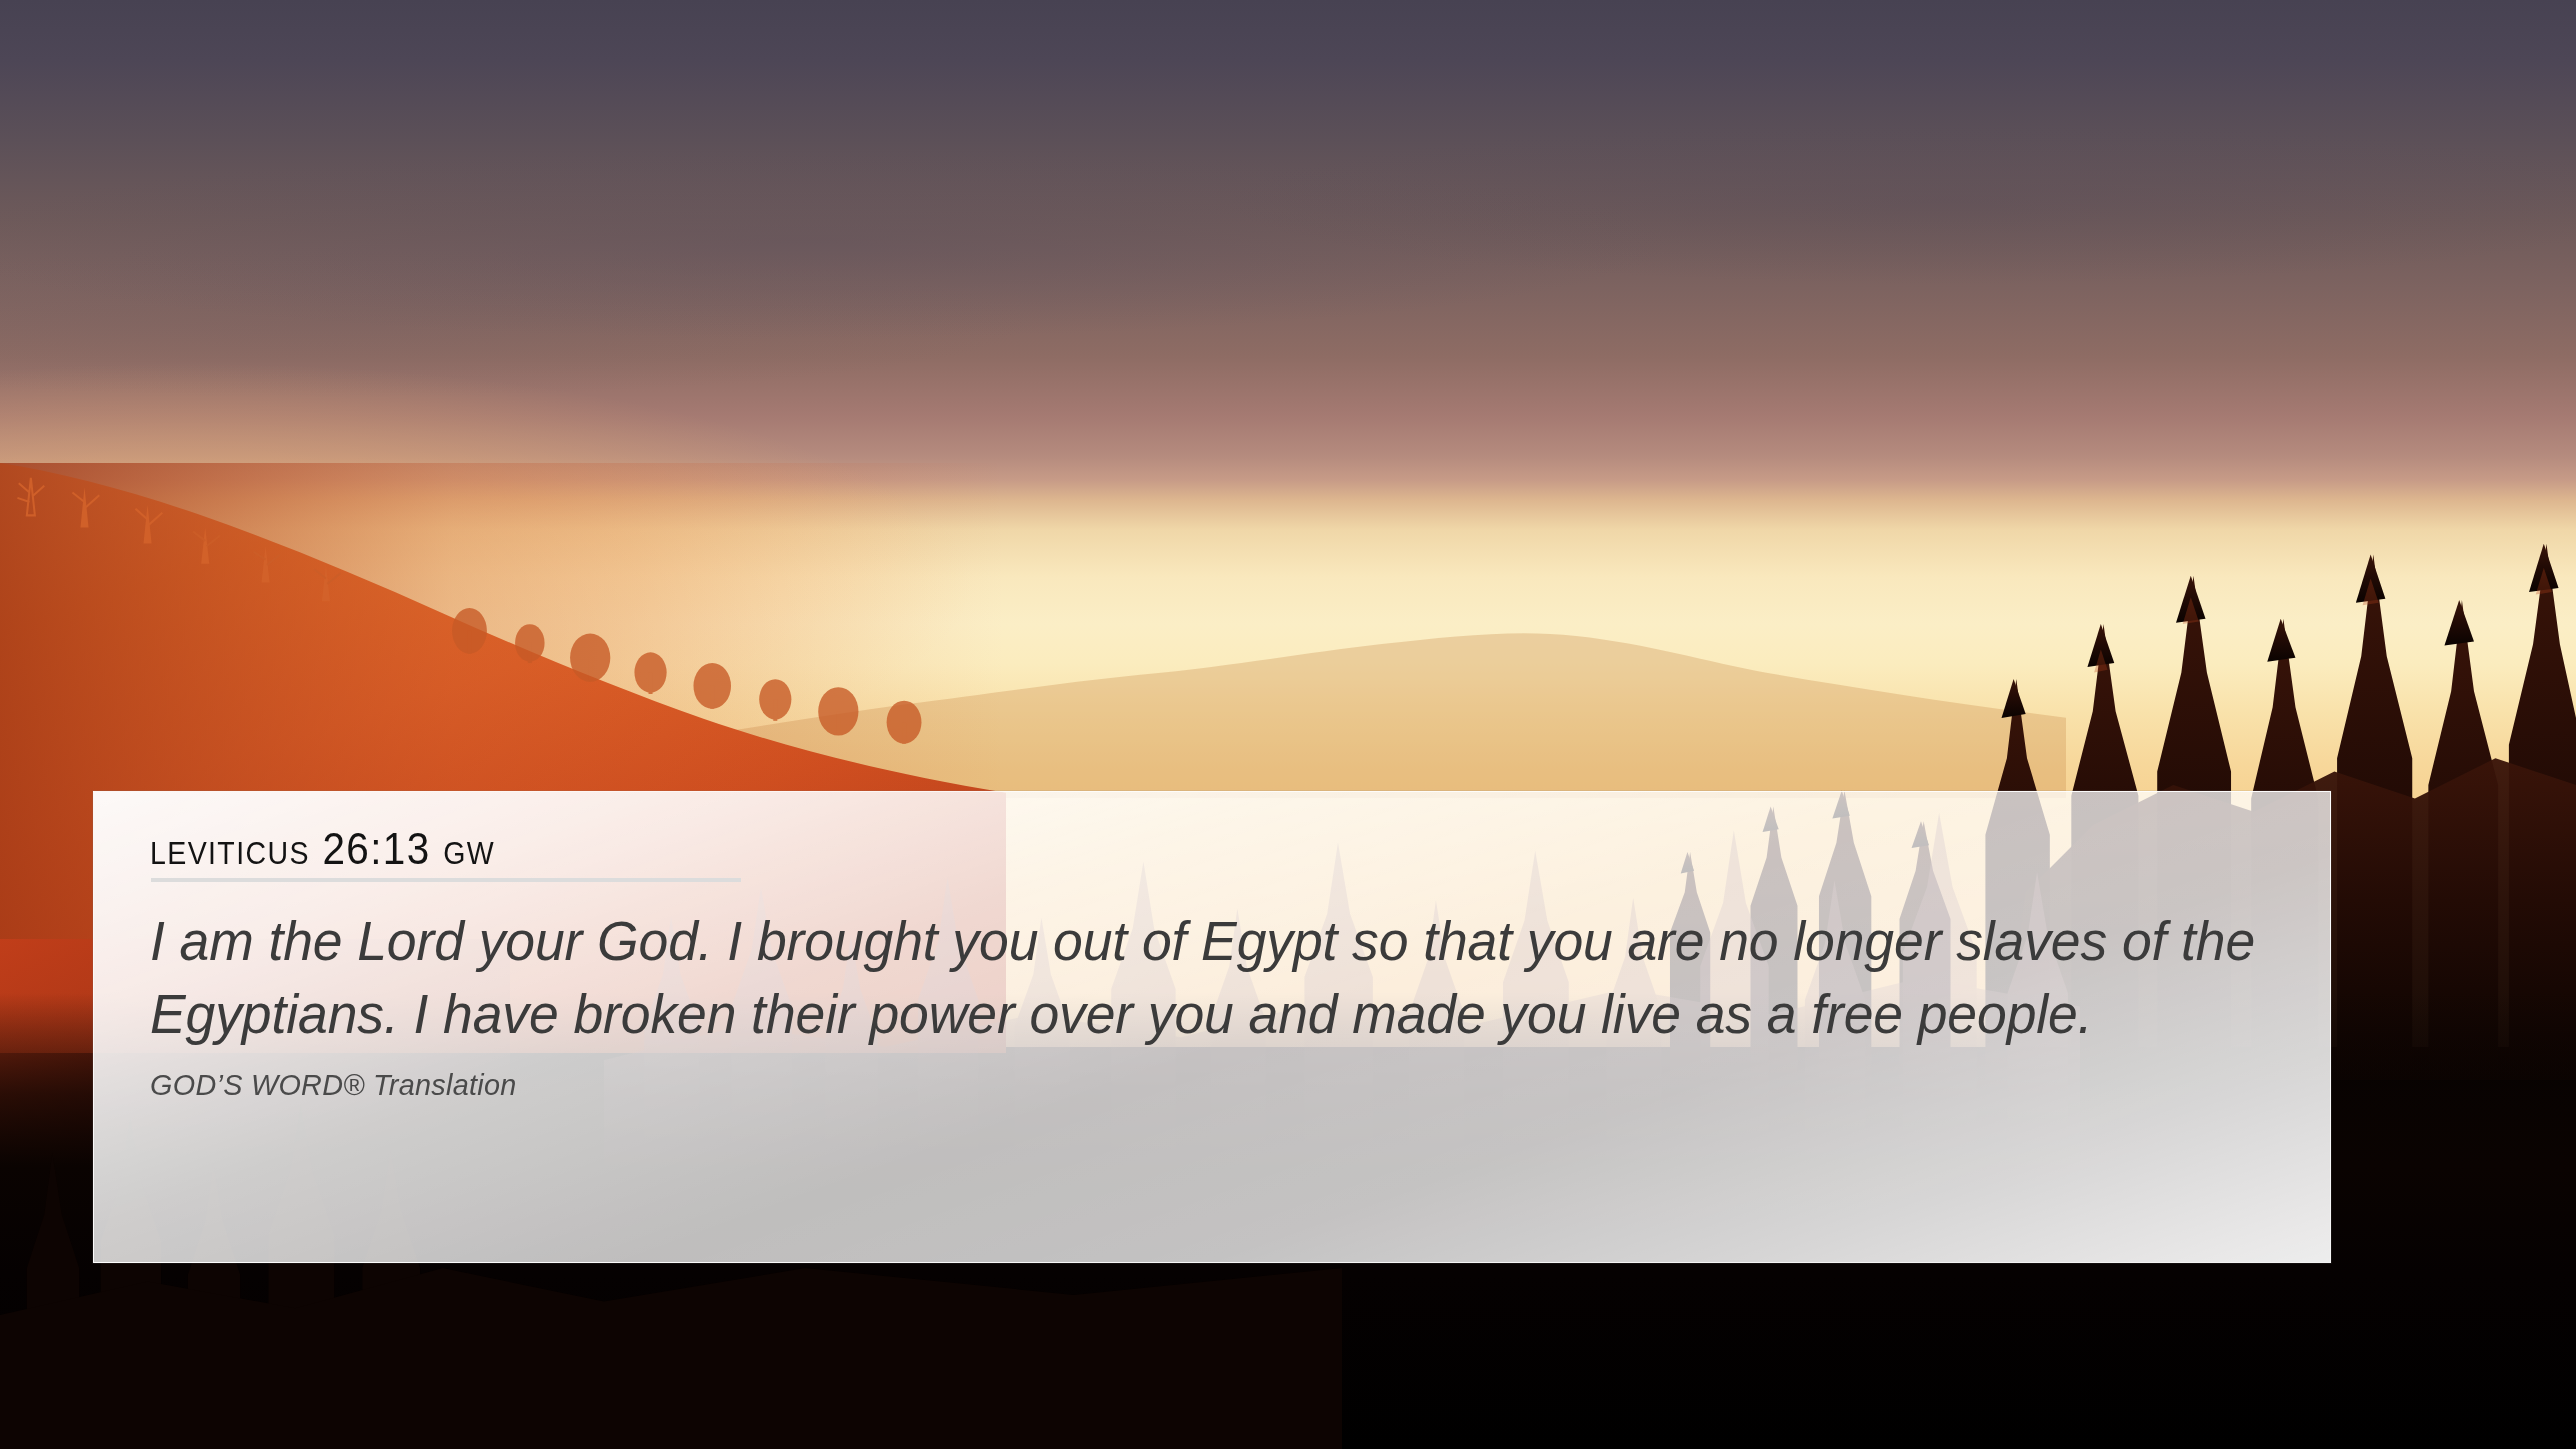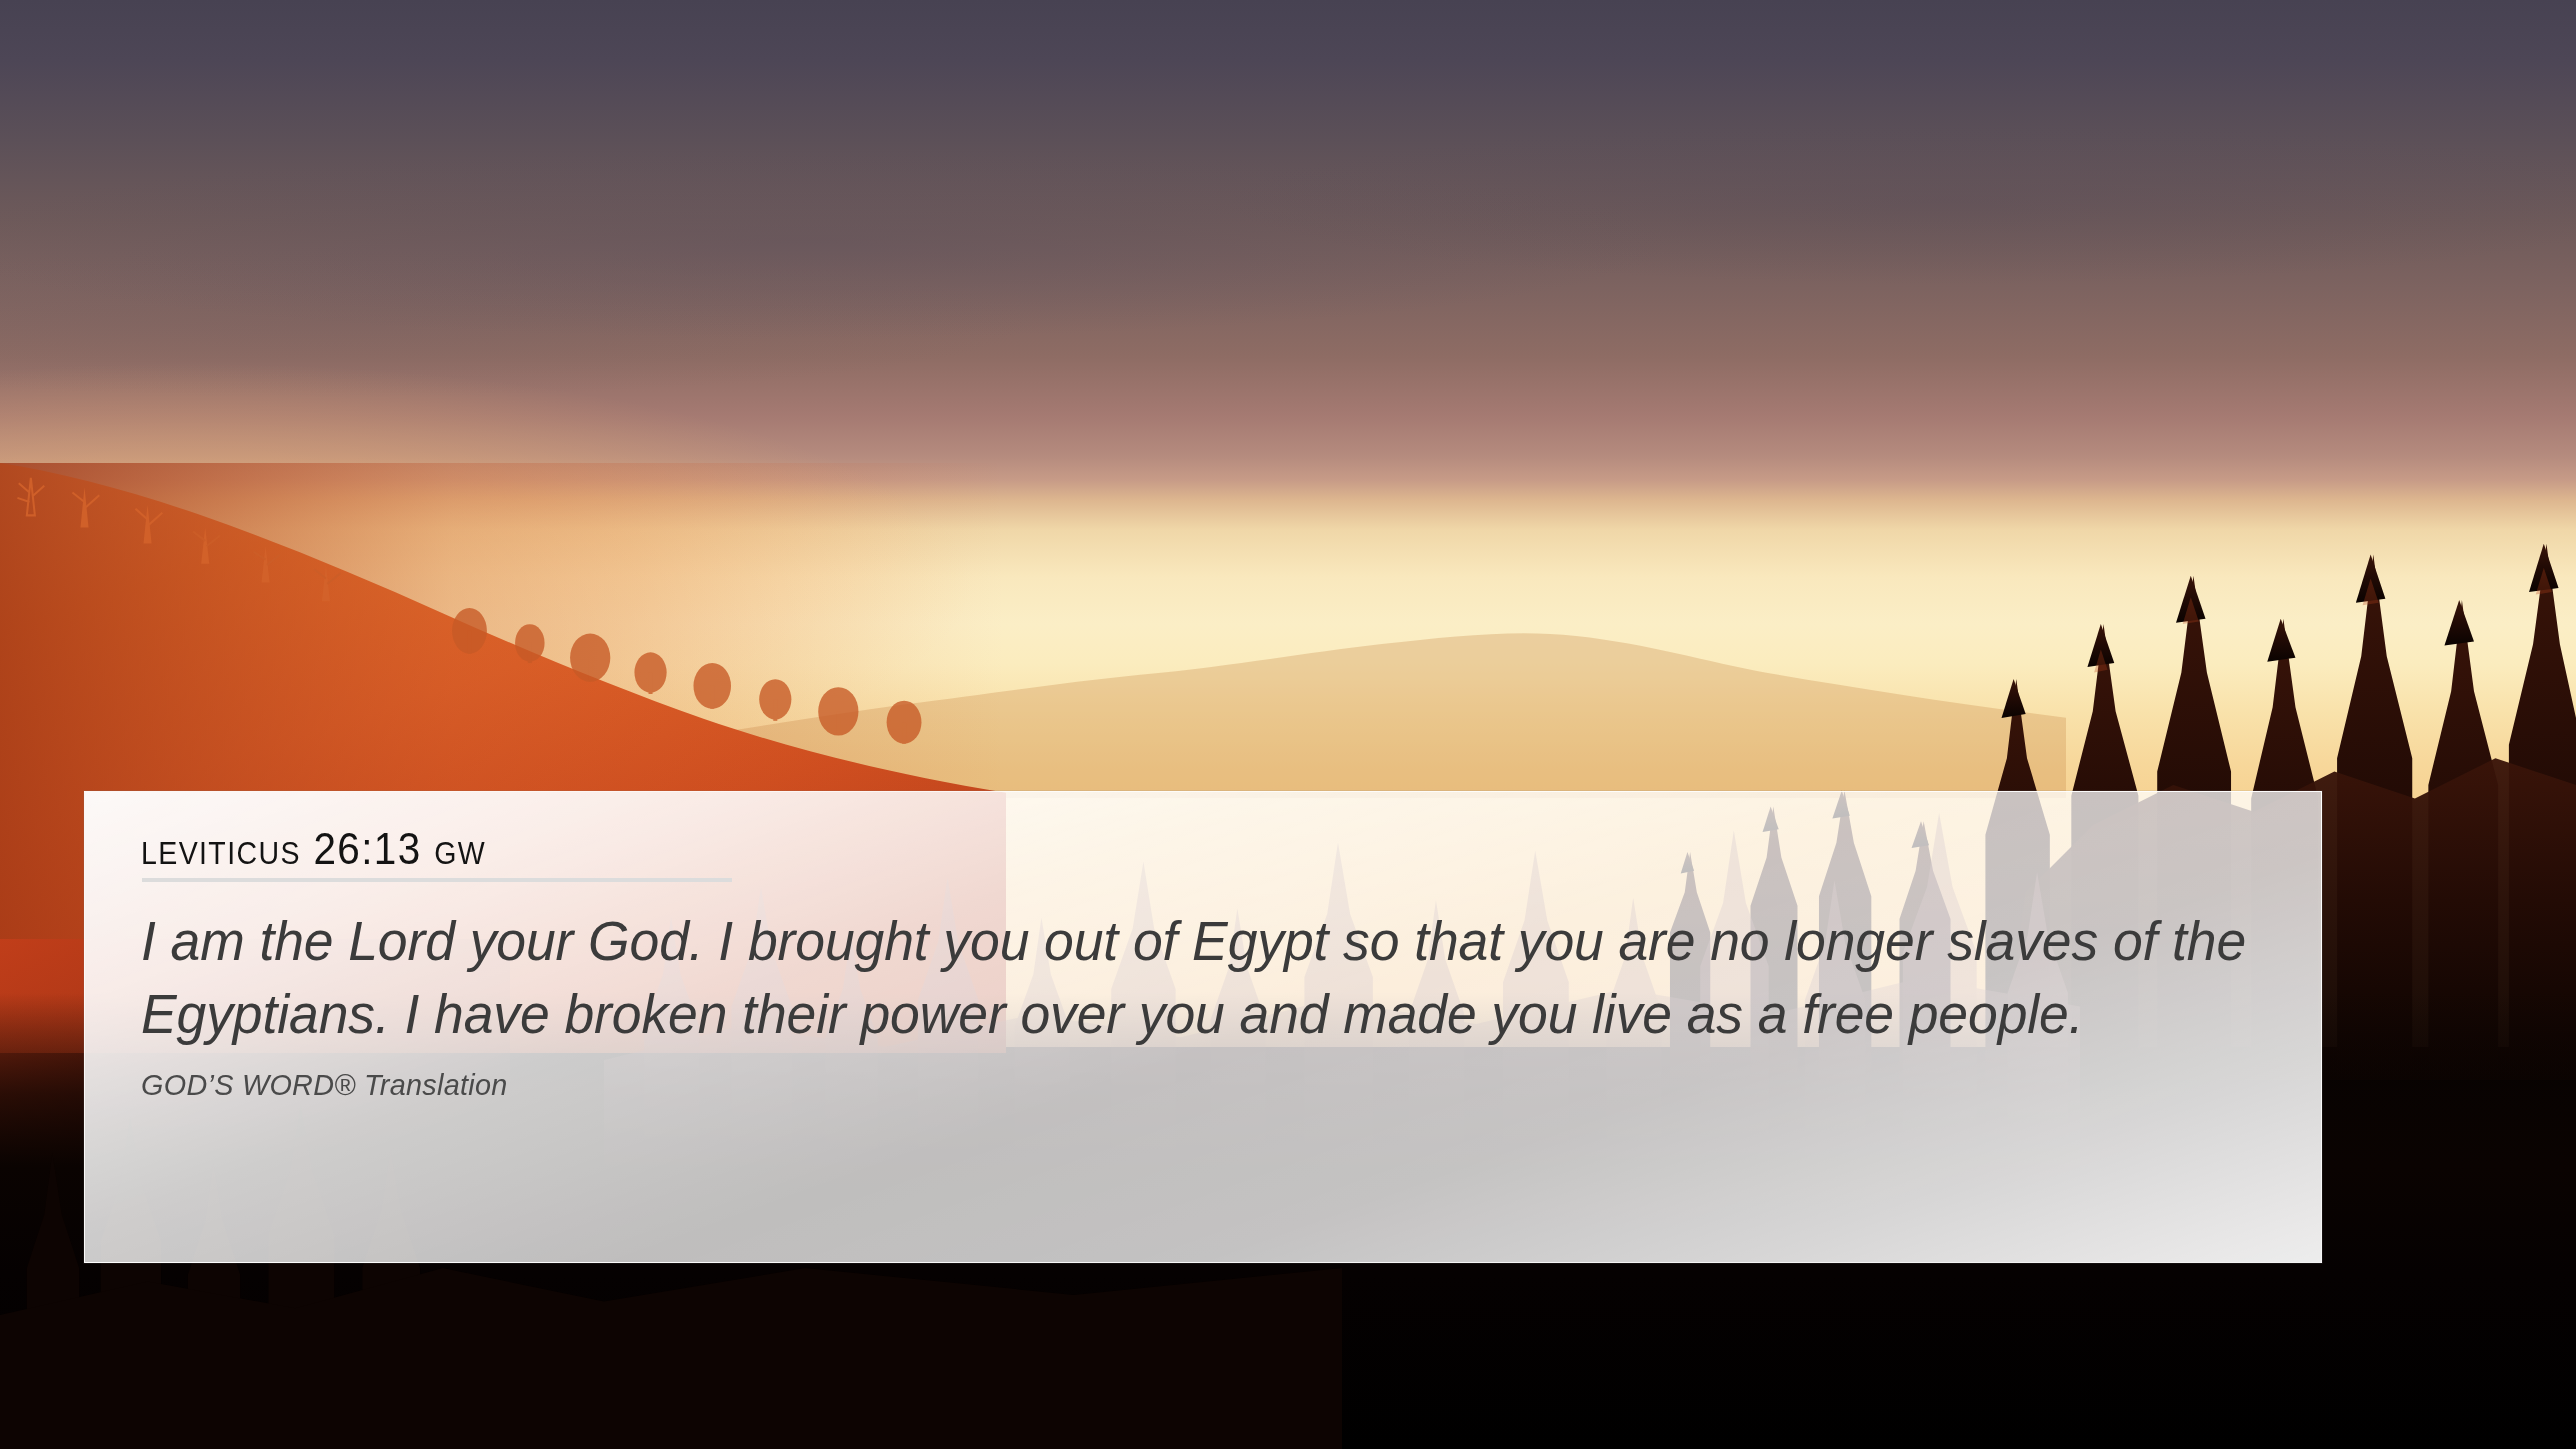--- a/index.html
+++ b/index.html
@@ -116,21 +116,21 @@
       rgba(196,62,26,0.85) 0%,
       rgba(150,42,18,0.55) 38%,
       rgba(60,16,8,0.20) 70%,
       rgba(0,0,0,0) 100%);
     pointer-events:none;
   }
 
   
   #quote-panel {
     position:absolute;
-    left:84px; top:791px;
+    left:93px; top:791px;
     width:2238px; height:472px;
     background:linear-gradient(160deg,
       rgba(255,255,255,0.97) 0%,
       rgba(255,255,255,0.90) 16%,
       rgba(255,255,255,0.80) 34%,
       rgba(255,255,255,0.74) 52%,
       rgba(255,255,255,0.76) 68%,
       rgba(255,255,255,0.84) 84%,
       rgba(255,255,255,0.93) 100%);
     border:1.3px solid rgba(255,255,255,0.80);

